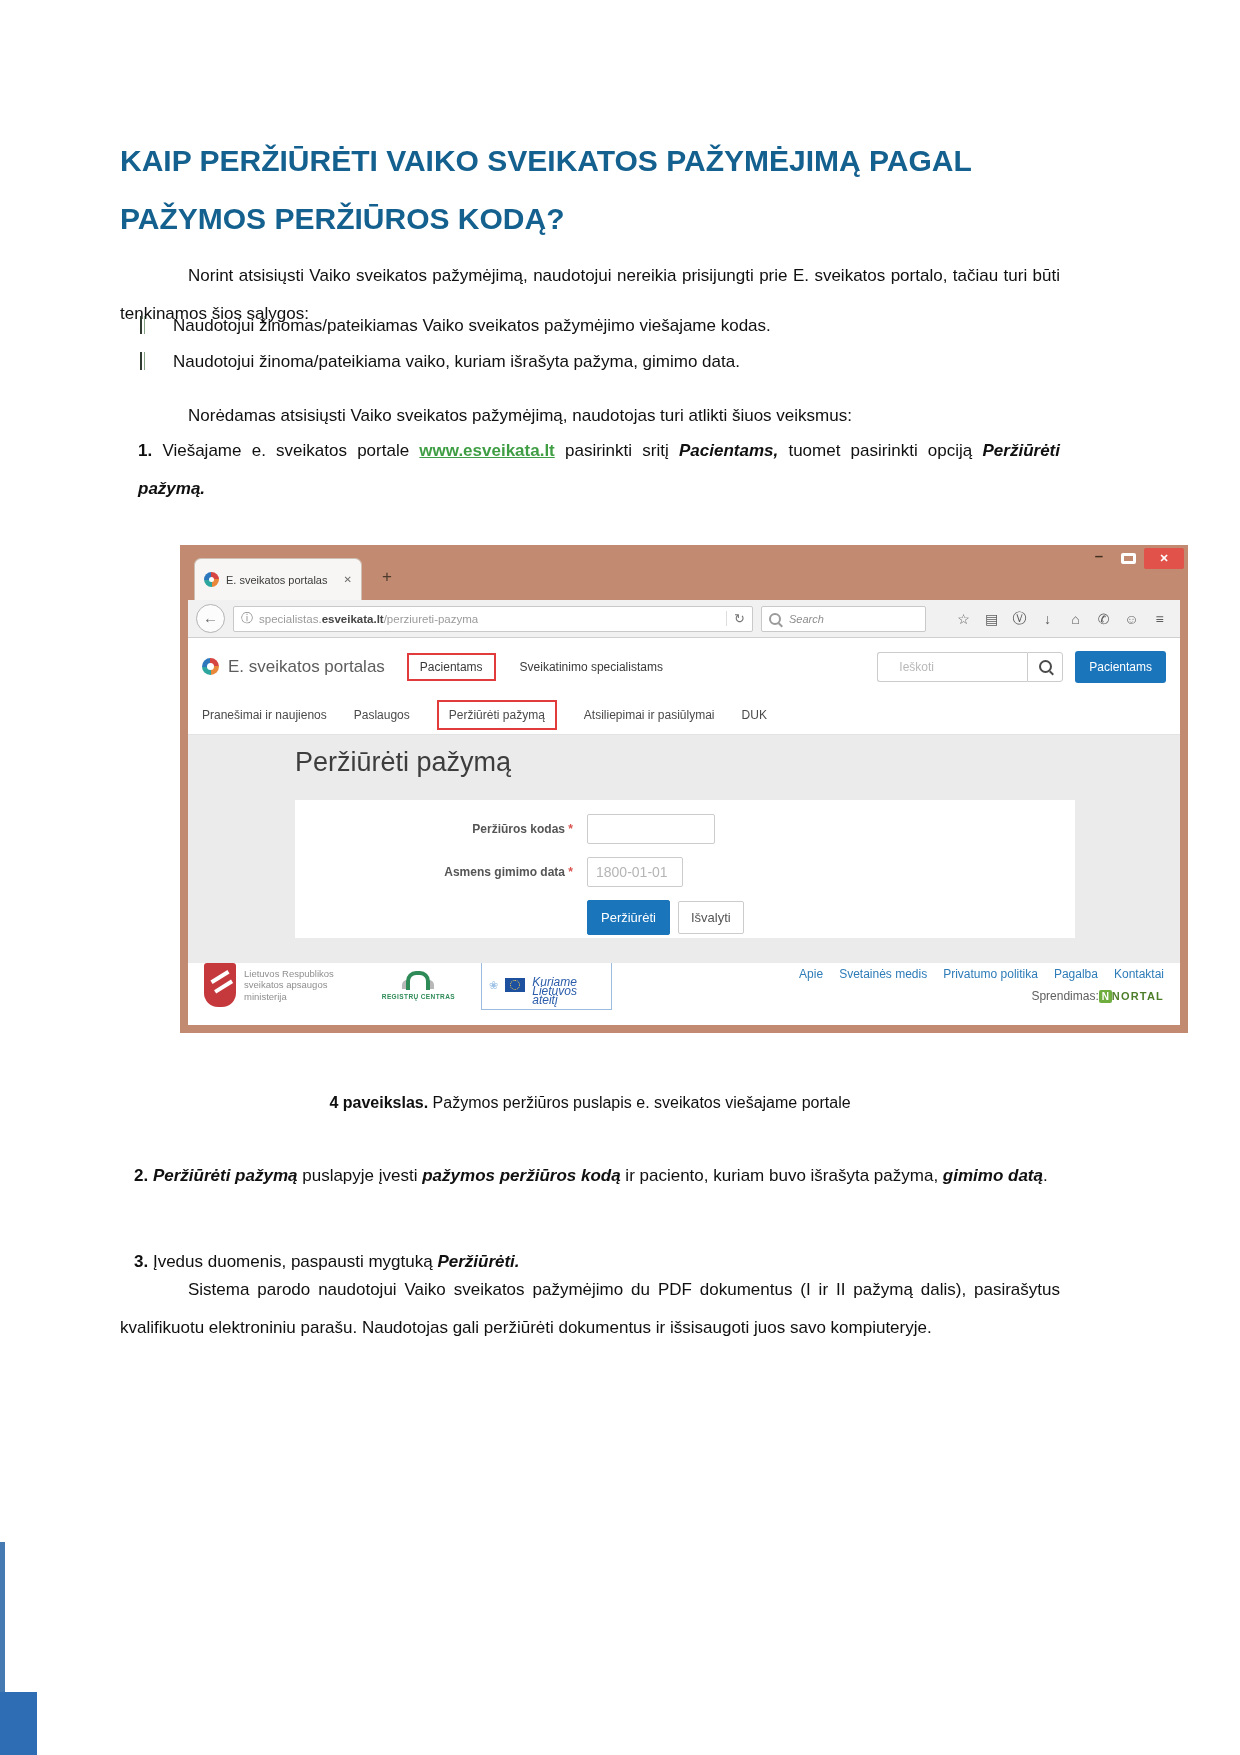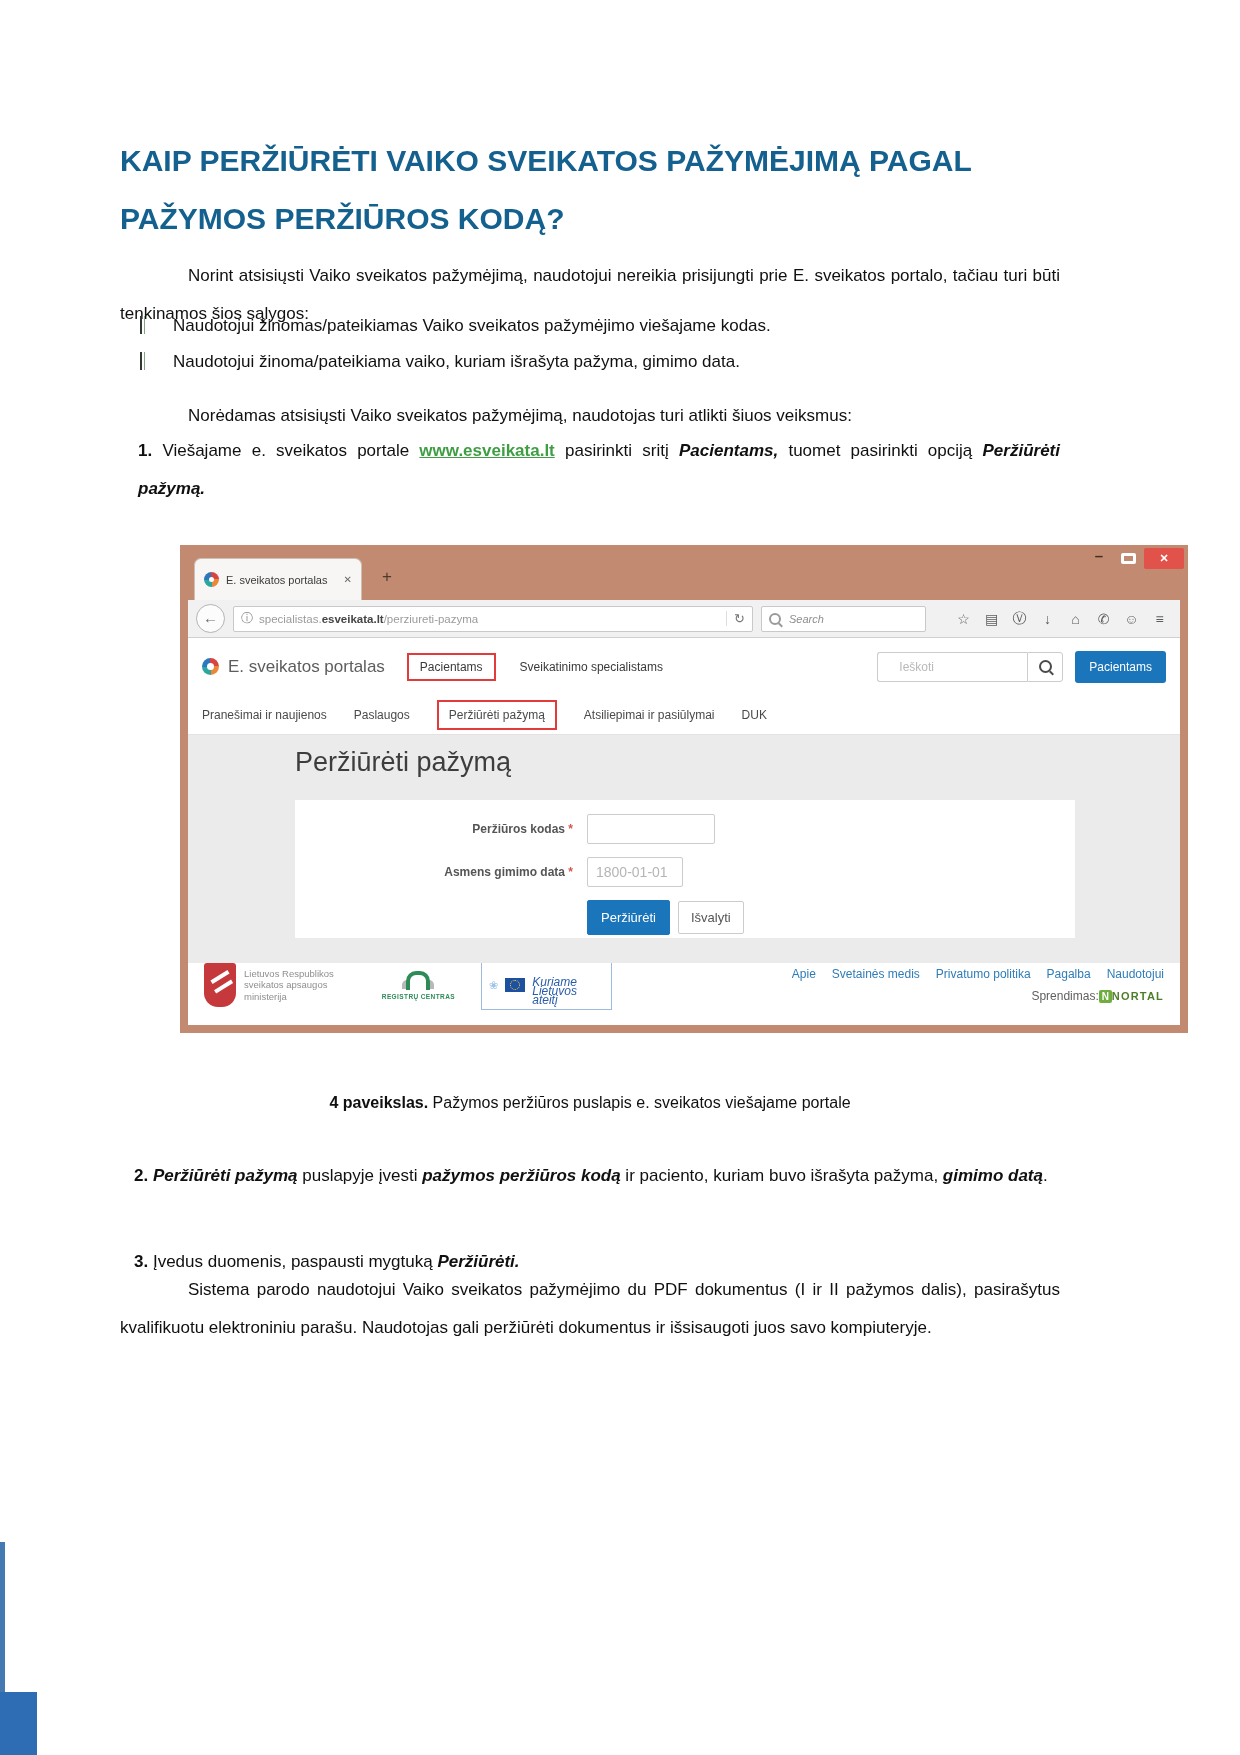--- a/index.html
+++ b/index.html
@@ -260,21 +260,21 @@
           <span class="esf">❀</span>
           <span class="euflag"></span>
           <span class="eutext">Kuriame Lietuvos ateitį</span>
         </div>
         <div class="fright">
           <div class="flinks-row">
             <span class="flink">Apie</span>
             <span class="flink">Svetainės medis</span>
             <span class="flink">Privatumo politika</span>
             <span class="flink">Pagalba</span>
-            <span class="flink">Naudotojui</span>
+            <span class="flink">Kontaktai</span>
           </div>
           <div class="sprend">
             <span>Sprendimas:</span>
             <span class="nlogo">N</span>
             <span class="nortal">NORTAL</span>
           </div>
         </div>
       </div>
 
     </div>
@@ -287,18 +287,18 @@
     <span class="bi">Peržiūrėti pažymą</span>
     <span>puslapyje įvesti</span>
     <span class="bi">pažymos peržiūros kodą</span>
     <span>ir paciento, kuriam buvo išrašyta pažyma,</span>
     <span class="bi">gimimo datą</span><span>.</span></p>
 
   <p class="body-text p-step3"><span class="bnum">3.</span>
     <span>Įvedus duomenis, paspausti mygtuką</span>
     <span class="bi">Peržiūrėti.</span></p>
 
-  <p class="body-text p-closing">Sistema parodo naudotojui Vaiko sveikatos pažymėjimo du PDF dokumentus (I ir II pažymos dalis), pasirašytus kvalifikuotu elektroniniu parašu. Naudotojas gali peržiūrėti dokumentus ir išsisaugoti juos savo kompiuteryje.</p>
+  <p class="body-text p-closing">Sistema parodo naudotojui Vaiko sveikatos pažymėjimo du PDF dokumentus (I ir II pažymą dalis), pasirašytus kvalifikuotu elektroniniu parašu. Naudotojas gali peržiūrėti dokumentus ir išsisaugoti juos savo kompiuteryje.</p>
 
   <div class="edge-line"></div>
   <div class="corner-mark"></div>
 
 </div>
 
 </body></html>

